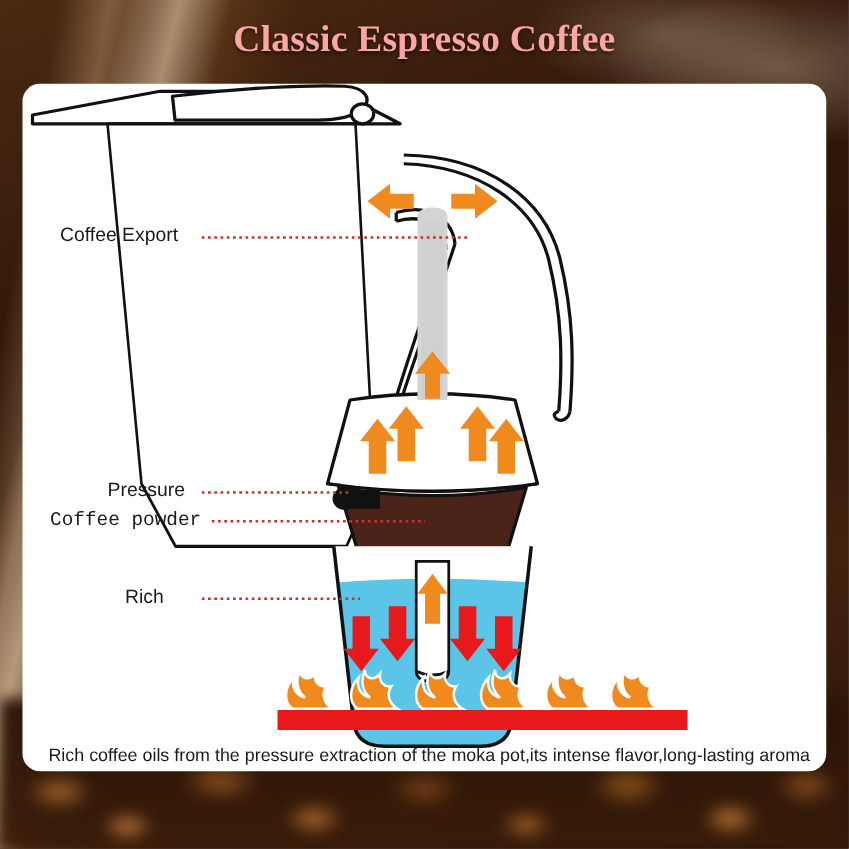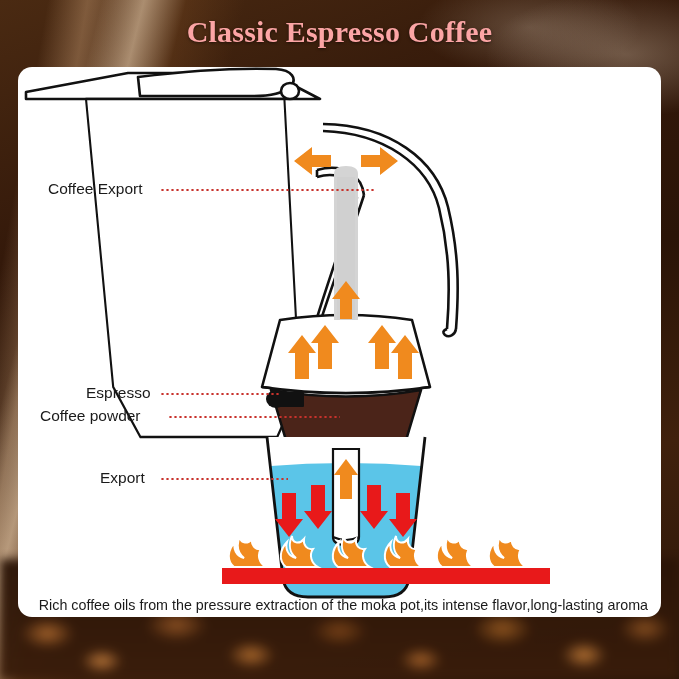--- a/index.html
+++ b/index.html
@@ -189,25 +189,25 @@
         <path d="M229,500 c-7,-4 -9,-12 -5,-18 c-6,1 -10,-4 -9,-10 c-5,6 -12,4 -12,-3 c-4,9 -2,17 4,22 c-8,-2 -11,-9 -9,-16 c-7,7 -9,19 -1,25 z" transform="translate(123,0)"></path>
         <path d="M229,500 c-7,-4 -9,-12 -5,-18 c-6,1 -10,-4 -9,-10 c-5,6 -12,4 -12,-3 c-4,9 -2,17 4,22 c-8,-2 -11,-9 -9,-16 c-7,7 -9,19 -1,25 z" transform="translate(175,0)"></path>
         <path d="M229,500 c-7,-4 -9,-12 -5,-18 c-6,1 -10,-4 -9,-10 c-5,6 -12,4 -12,-3 c-4,9 -2,17 4,22 c-8,-2 -11,-9 -9,-16 c-7,7 -9,19 -1,25 z" transform="translate(227,0)"></path>
         <path d="M229,500 c-7,-4 -9,-12 -5,-18 c-6,1 -10,-4 -9,-10 c-5,6 -12,4 -12,-3 c-4,9 -2,17 4,22 c-8,-2 -11,-9 -9,-16 c-7,7 -9,19 -1,25 z" transform="translate(279,0)"></path>
       </g>
     </svg>
 
     <div class="label" style="left:30px;top:113px;">Coffee Export</div>
     <div class="lead" style="left:142px;top:122px;width:215px;"></div>
 
-    <div class="label" style="left:68px;top:317px;">Espresso</div>
+    <div class="label" style="left:68px;top:317px;">Pressure</div>
     <div class="lead" style="left:142px;top:326px;width:120px;"></div>
 
-    <div class="label" style="left:22px;top:340px;">Coffee powder</div>
+    <div class="label" style="left:22px;top:340px;font-family:Liberation Mono, monospace;">Coffee powder</div>
     <div class="lead" style="left:150px;top:349px;width:172px;"></div>
 
-    <div class="label" style="left:82px;top:402px;">Export</div>
+    <div class="label" style="left:82px;top:402px;">Rich</div>
     <div class="lead" style="left:142px;top:411px;width:128px;"></div>
 
     <div class="caption">Rich coffee oils from the pressure extraction of the moka pot,its intense flavor,long-lasting aroma and slight bitterness are at the heart of cappuccinos,lattes and other espresso-based coffee drinks.</div>
   </div>
 
 </div>
 
 </body></html>

